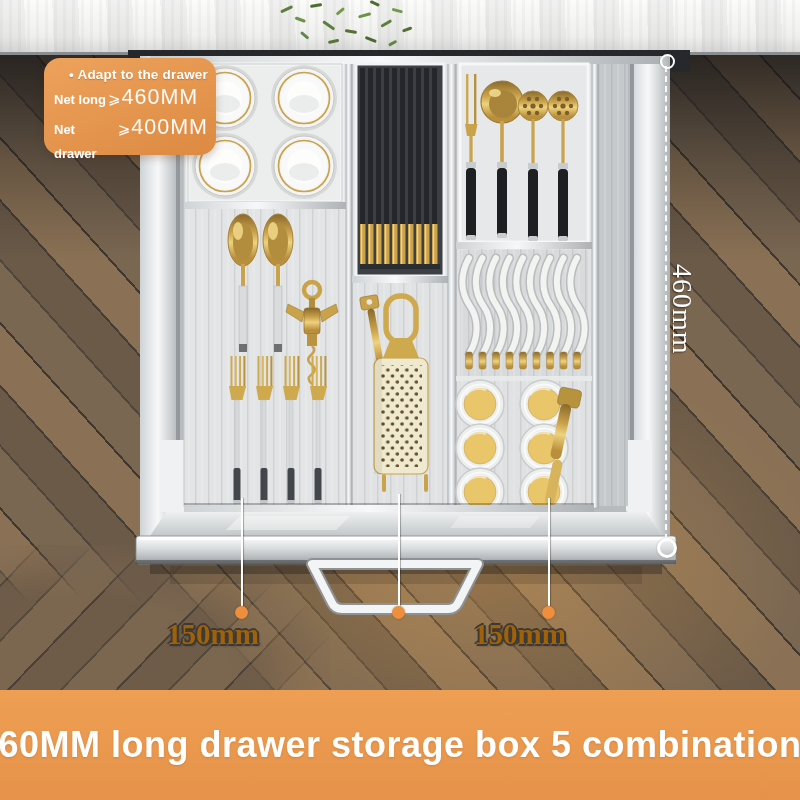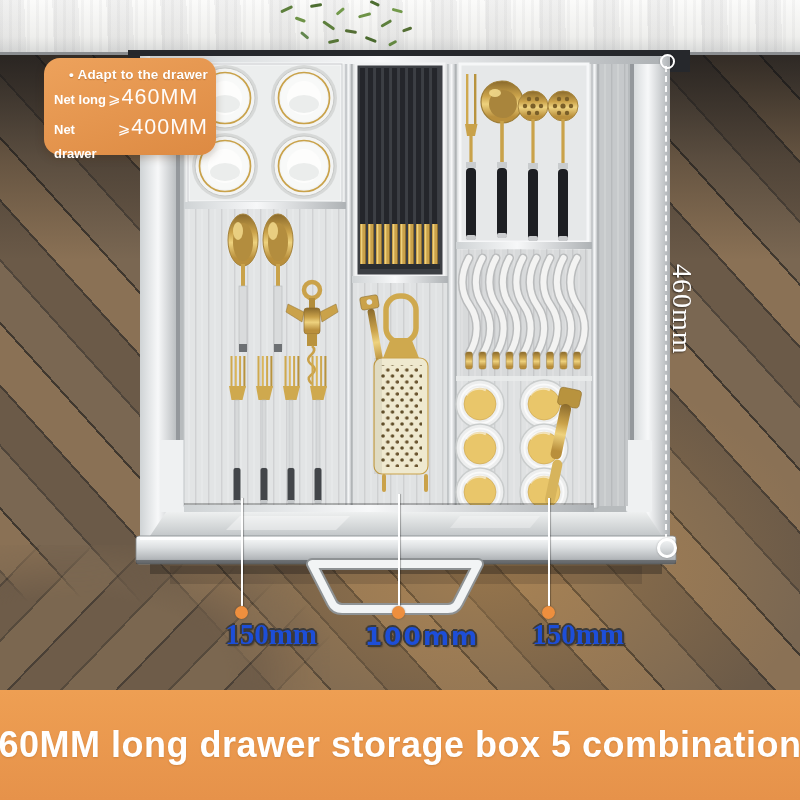--- a/index.html
+++ b/index.html
@@ -48,21 +48,21 @@
   .badge-title{font-size:13.5px;font-weight:bold;text-align:right;letter-spacing:.2px;
     text-shadow:0 1px 1px rgba(120,60,10,.35);}
   .badge-row{display:flex;align-items:baseline;margin-top:3px;line-height:24px;}
   .badge-label{font-size:13px;font-weight:bold;}
   .badge-sym{font-size:15px;margin:0 1px 0 2px;}
   .badge-val{font-size:21.5px;font-weight:400;letter-spacing:1px;opacity:.97;}
 
   .vline{position:absolute;width:2px;background:#fff;box-shadow:1px 0 1px rgba(0,0,0,.3);}
   .dot{position:absolute;width:13px;height:13px;border-radius:50%;background:#ee8f3e;
        box-shadow:0 0 2px rgba(0,0,0,.35);}
-  .dim-label{position:absolute;width:150px;text-align:right;color:#1d4ed8;font-weight:bold;
+  .dim-label{position:absolute;width:150px;text-align:left;color:#a16207;font-weight:bold;
     text-shadow:-2px 0 0 #3c3a38, 2px 0 0 #3c3a38, 0 -2px 0 #3c3a38, 0 2px 0 #3c3a38,
                 -1px -1px 0 #3c3a38, 1px 1px 0 #3c3a38, 2px 2px 2px rgba(0,0,0,.4);}
   .dim-serif{font-family:"Liberation Serif",serif;font-size:29px;}
   .dim-sans{font-family:"DejaVu Sans",sans-serif;font-size:25px;letter-spacing:2px;}
 
   .dash-line{position:absolute;left:665px;top:66px;height:474px;width:0;
     border-left:2px dashed #fff;opacity:.95;}
   .ring{position:absolute;border:2px solid #fff;border-radius:50%;background:transparent;
     box-shadow:0 0 2px rgba(0,0,0,.3);}
   .ring-top{left:660px;top:54px;width:11px;height:11px;}
@@ -384,20 +384,19 @@
   <div class="ring ring-bottom"></div>
   <div class="depth-label">460mm</div>
 
   <div class="vline" style="left:241px;top:498px;height:108px"></div>
   <div class="vline" style="left:398px;top:494px;height:112px"></div>
   <div class="vline" style="left:548px;top:498px;height:108px"></div>
   <div class="dot" style="left:235px;top:606px"></div>
   <div class="dot" style="left:392px;top:606px"></div>
   <div class="dot" style="left:542px;top:606px"></div>
   <div class="dim-label dim-serif" style="left:167px;top:618px">150mm</div>
-  <div class="dim-label dim-sans" style="left:329px;top:622px">100mm</div>
   <div class="dim-label dim-serif" style="left:474px;top:618px">150mm</div>
 
   <div class="banner">
     <div class="banner-text">460MM long drawer storage box 5 combinations</div>
   </div>
 
 </div>
 
 </body></html>

